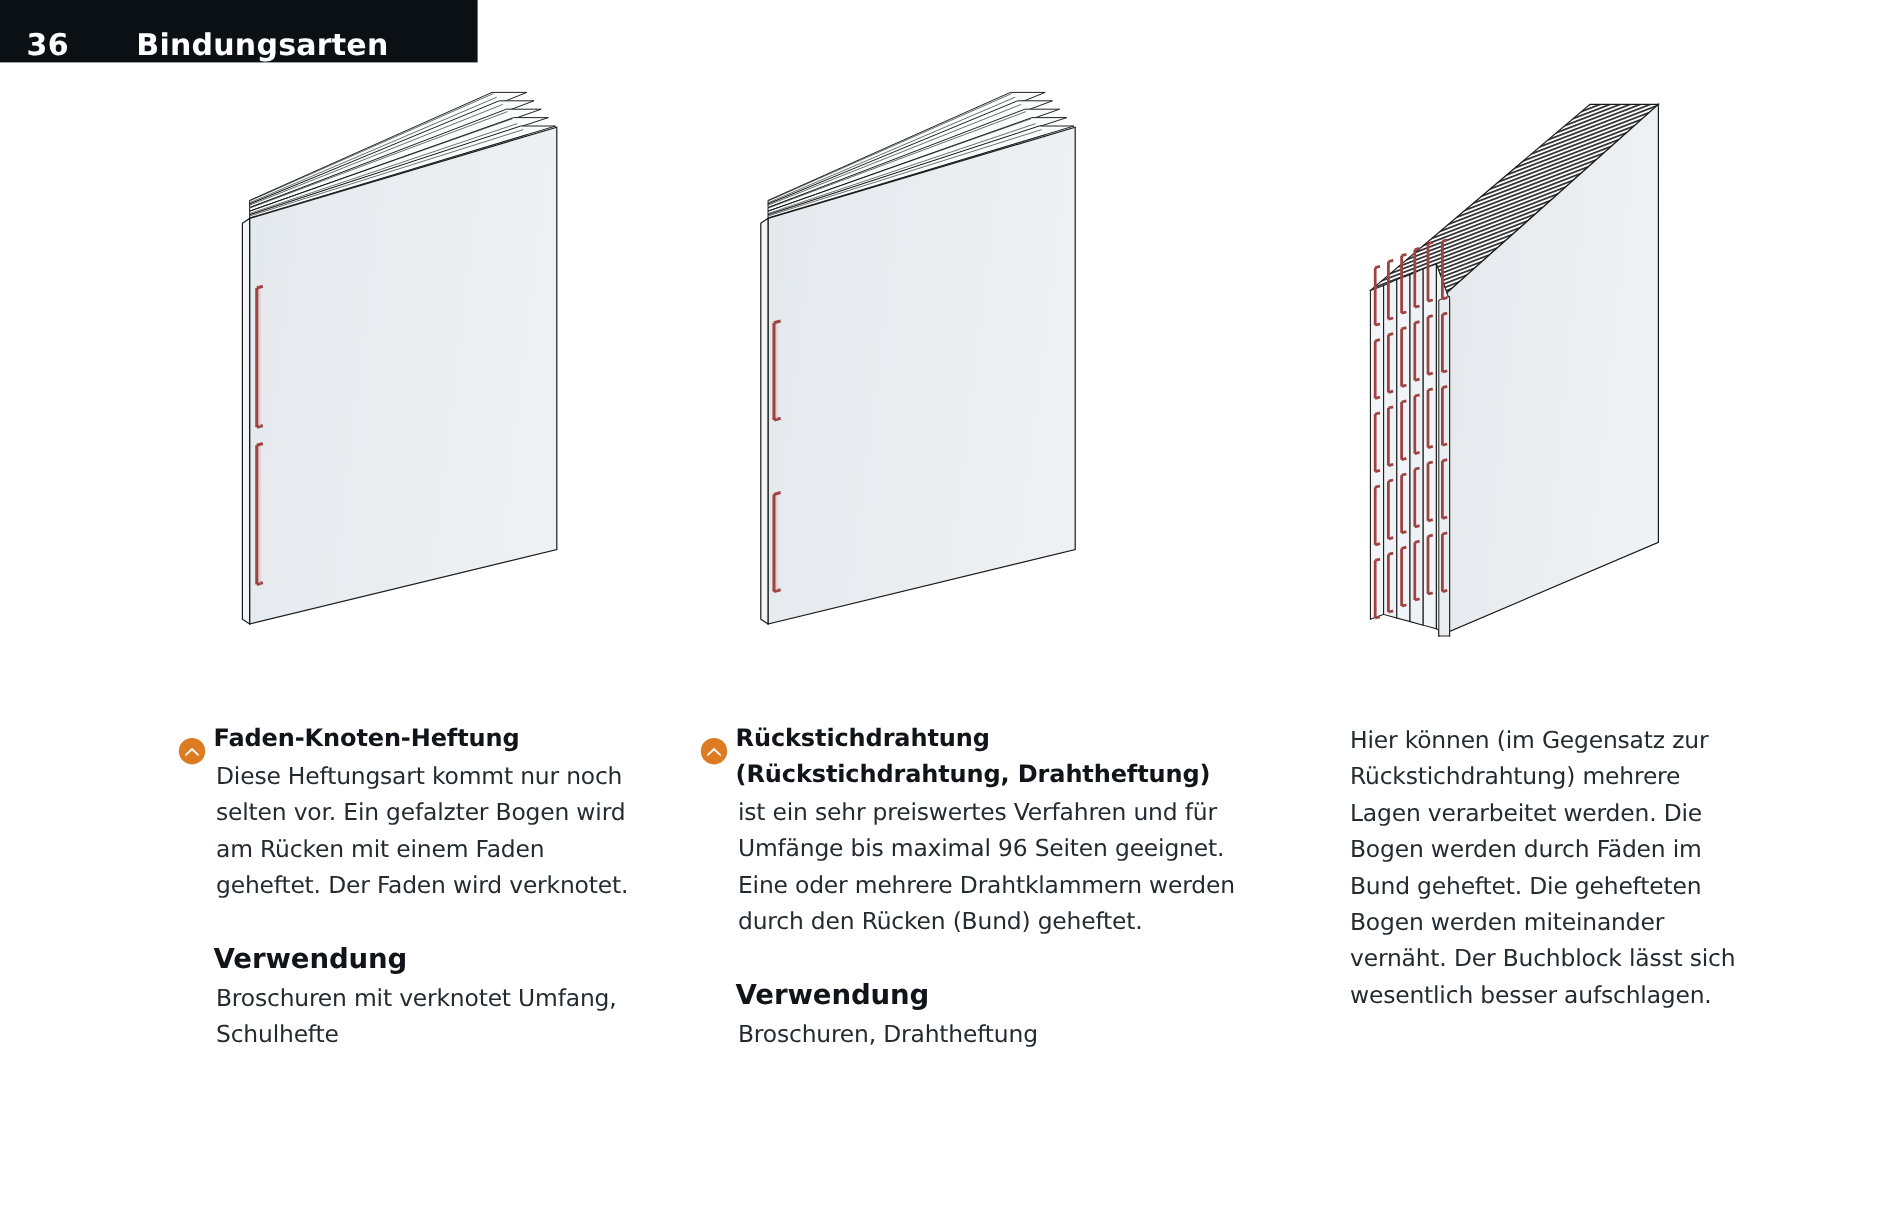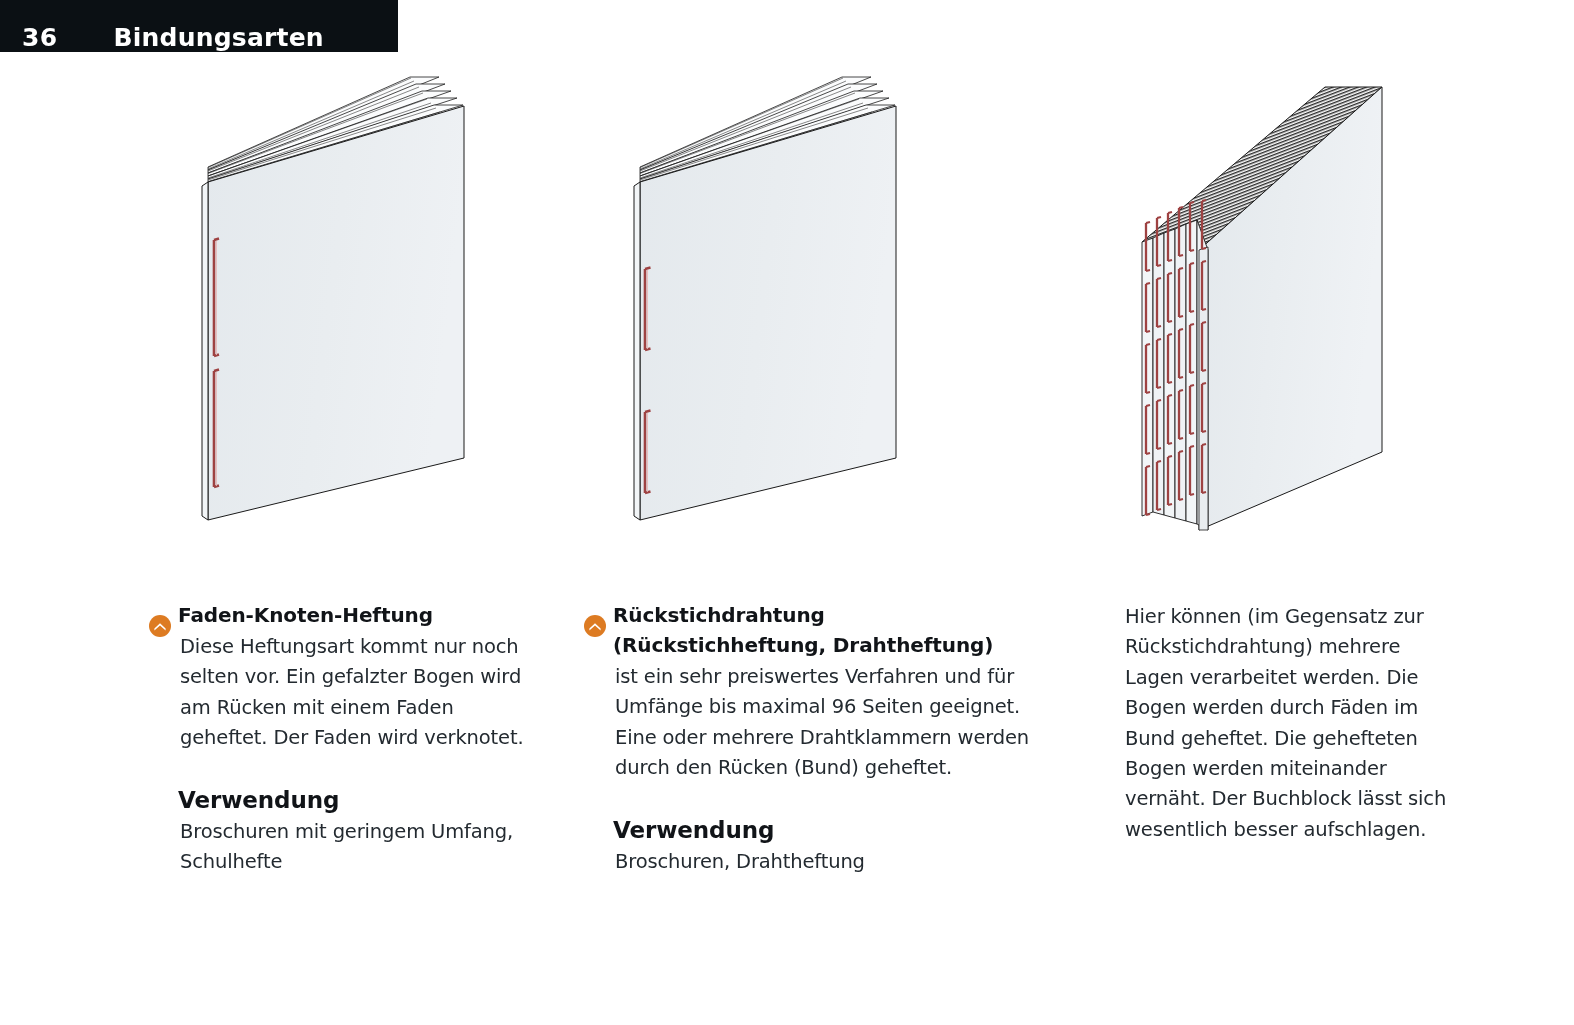--- a/index.html
+++ b/index.html
@@ -375,33 +375,33 @@
     <div class="heading-row">
       <span class="bullet-icon">
         <svg viewBox="0 0 22 22" xmlns="http://www.w3.org/2000/svg">
           <path d="M5.4,13.6 L11,8.2 L16.6,13.6 L16.6,15.4 L11,10.4 L5.4,15.4 Z" fill="#ffffff"></path>
         </svg>
       </span>
       <p class="heading">Faden-Knoten-Heftung</p>
     </div>
     <p class="body-text">Diese Heftungsart kommt nur noch selten vor. Ein gefalzter Bogen wird am Rücken mit einem Faden geheftet. Der Faden wird verknotet.</p>
     <p class="subhead">Verwendung</p>
-    <p class="body-text">Broschuren mit geringem Umfang, Schulhefte</p>
+    <p class="body-text">Broschuren mit verknotet Umfang, Schulhefte</p>
   </div>
 
   <div class="column" id="column-2">
     <div class="heading-row">
       <span class="bullet-icon">
         <svg viewBox="0 0 22 22" xmlns="http://www.w3.org/2000/svg">
           <path d="M5.4,13.6 L11,8.2 L16.6,13.6 L16.6,15.4 L11,10.4 L5.4,15.4 Z" fill="#ffffff"></path>
         </svg>
       </span>
       <p class="heading">Rückstichdrahtung</p>
     </div>
-    <p class="heading-sub">(Rückstichheftung, Drahtheftung)</p>
+    <p class="heading-sub">(Rückstichdrahtung, Drahtheftung)</p>
     <p class="body-text">ist ein sehr preiswertes Verfahren und für Umfänge bis maximal 96 Seiten geeignet. Eine oder mehrere Drahtklammern werden durch den Rücken (Bund) geheftet.</p>
     <p class="subhead">Verwendung</p>
     <p class="body-text">Broschuren, Drahtheftung</p>
   </div>
 
   <div class="column" id="column-3">
     <p class="body-text">Hier können (im Gegensatz zur Rückstichdrahtung) mehrere Lagen verarbeitet werden. Die Bogen werden durch Fäden im Bund geheftet. Die gehefteten Bogen werden miteinander vernäht. Der Buchblock lässt sich wesentlich besser aufschlagen.</p>
   </div>
 
 </div>

